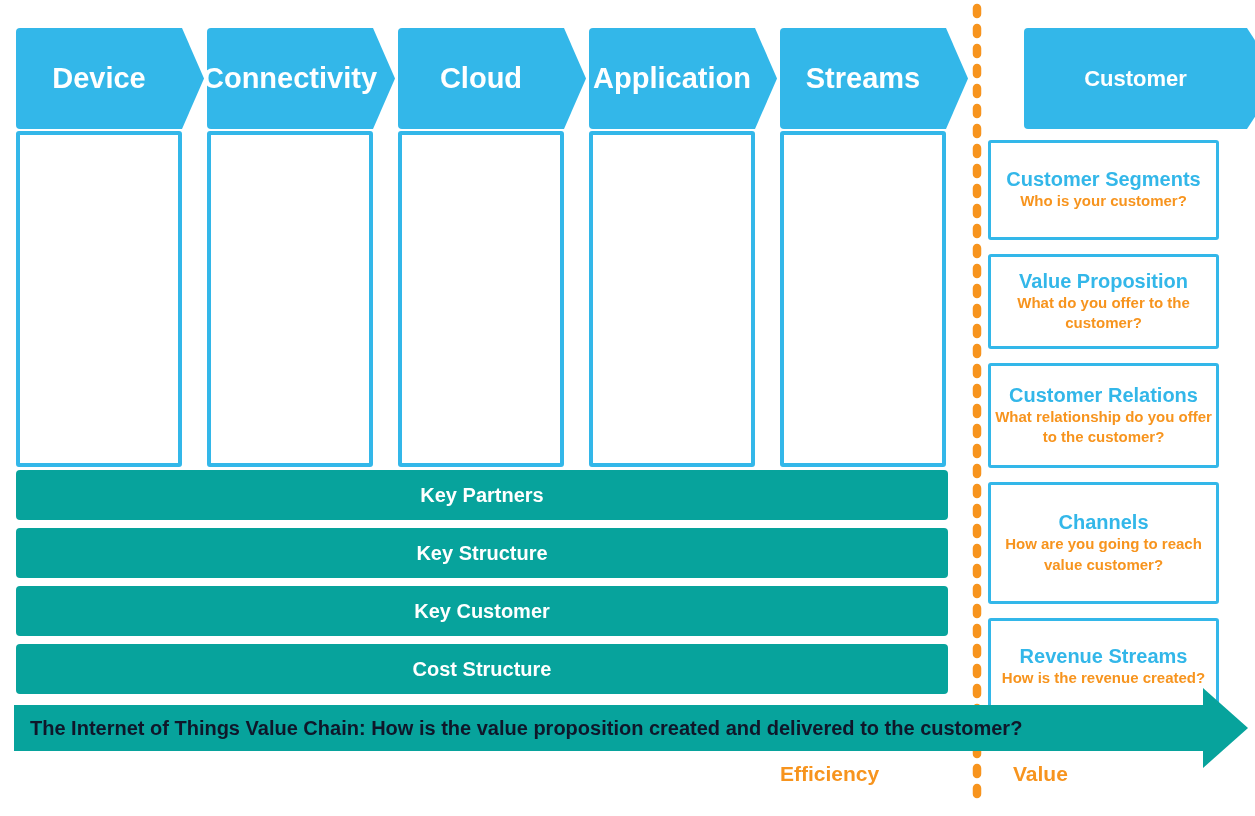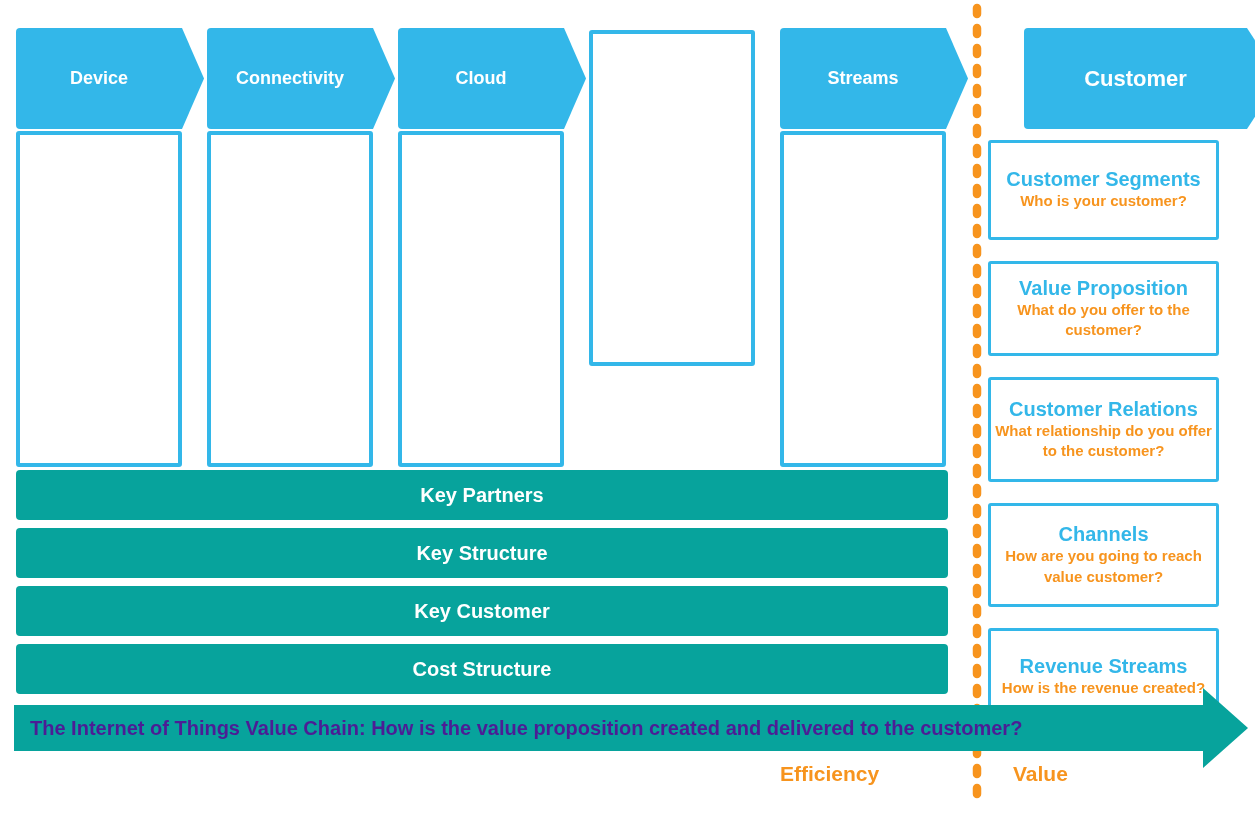--- a/index.html
+++ b/index.html
@@ -31,21 +31,21 @@
     z-index: 2;
   }
   .stage-col { width: 166px; position: relative; }
   .stage-header {
     width: 188px;
     height: 101px;
     background: #33b7e9;
     clip-path: polygon(0 0, 166px 0, 188px 50.5px, 166px 101px, 0 101px);
     border-radius: 4px;
     color: #ffffff;
-    font-size: 18px;
+    font-size: 29px;
     display: flex;
     align-items: center;
     justify-content: center;
     padding-right: 22px;
     box-sizing: border-box;
   }
   .stage-box {
     margin-top: 2px;
     height: 336px;
     border: 4px solid #33b7e9;
@@ -73,21 +73,21 @@
     justify-content: center;
   }
 
   
   .bottom-arrow {
     position: absolute;
     left: 14px; top: 688px;
     width: 1234px; height: 80px;
     background: #07a39c;
     clip-path: polygon(0 17px, 1189px 17px, 1189px 0, 1234px 40px, 1189px 80px, 1189px 63px, 0 63px);
-    color: #4c1d95;
+    color: #0f172a;
     font-size: 20px;
     display: flex;
     align-items: center;
     padding-left: 16px;
     box-sizing: border-box;
     z-index: 3;
   }
 
   
   .customer-header {
@@ -106,39 +106,39 @@
     box-sizing: border-box;
     z-index: 2;
     margin-left: 32px;
   }
   .customer-boxes {
     position: absolute;
     left: 988px; top: 140px;
     width: 231px;
     display: flex;
     flex-direction: column;
-    gap: 21px;
+    gap: 14px;
     z-index: 2;
   }
   .cust-box {
     border: 3px solid #33b7e9;
     border-radius: 3px;
     background: #ffffff;
     box-sizing: border-box;
     display: flex;
     flex-direction: column;
     align-items: center;
     justify-content: center;
     text-align: center;
     padding: 2px 4px;
   }
   .cust-box.h100 { height: 100px; }
   .cust-box.h95  { height: 95px; }
   .cust-box.h105 { height: 105px; }
-  .cust-box.h104 { height: 104px; align-items: center; }
+  .cust-box.h104 { height: 122px; align-items: center; }
   .cust-box.h97  { height: 97px; }
   .cust-title { color: #33b7e9; font-size: 20px; line-height: 1.15; }
   .cust-sub   { color: #f7941e; font-size: 15px; line-height: 1.35; }
 
   
   .axis-label {
     position: absolute;
     top: 762px;
     color: #f7941e;
     font-size: 21px;
@@ -170,20 +170,23 @@
       </div>
       <div class="stage-box"></div>
     </div>
     <div class="stage-col">
       <div class="stage-header">
         <span>Cloud</span>
       </div>
       <div class="stage-box"></div>
     </div>
     <div class="stage-col">
+      <div class="stage-header">
+        <span>Application</span>
+      </div>
       <div class="stage-box"></div>
     </div>
     <div class="stage-col">
       <div class="stage-header">
         <span>Streams</span>
       </div>
       <div class="stage-box"></div>
     </div>
   </div>
 

